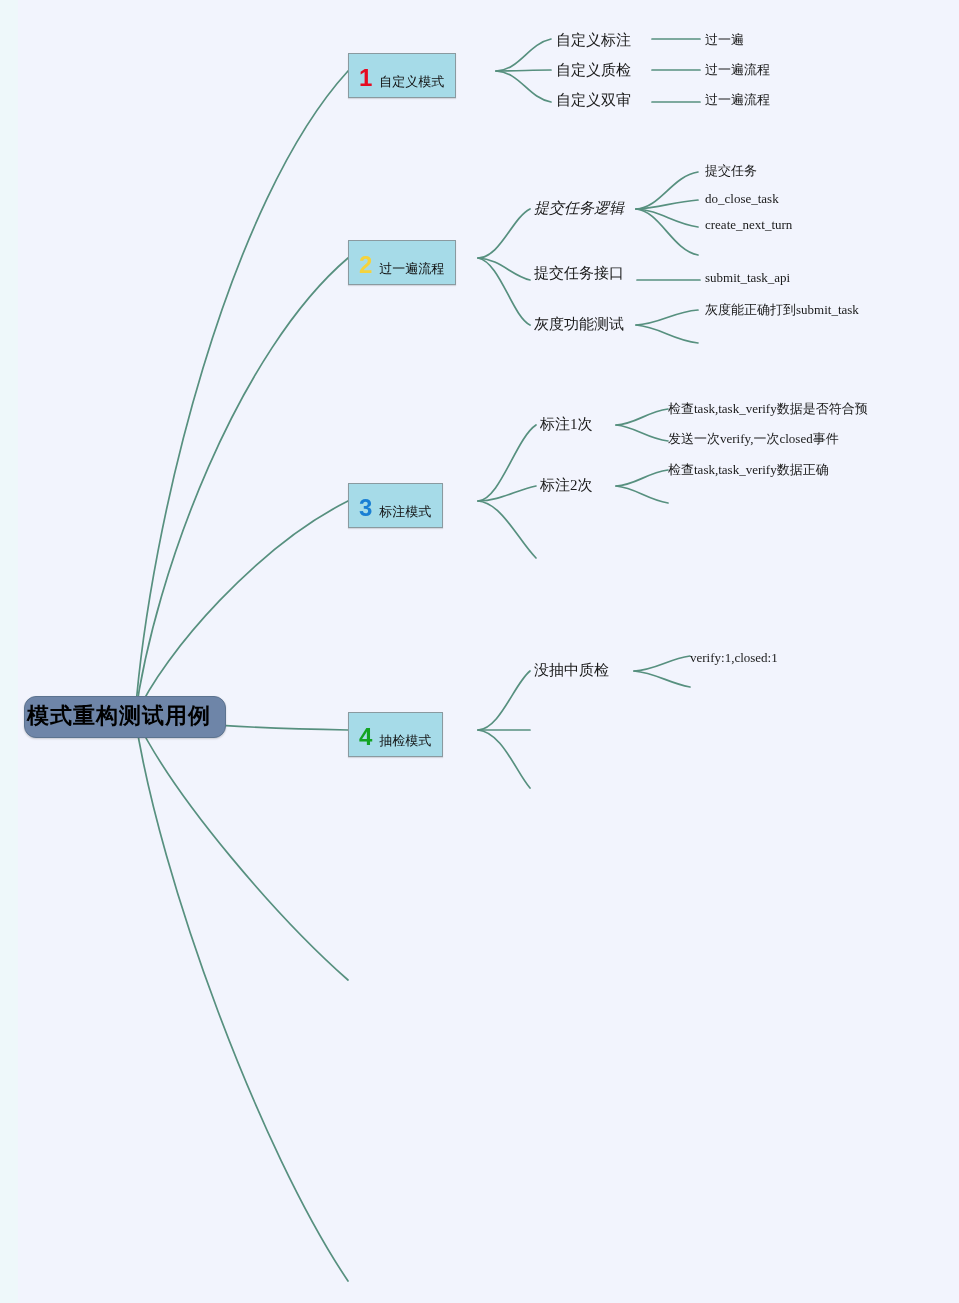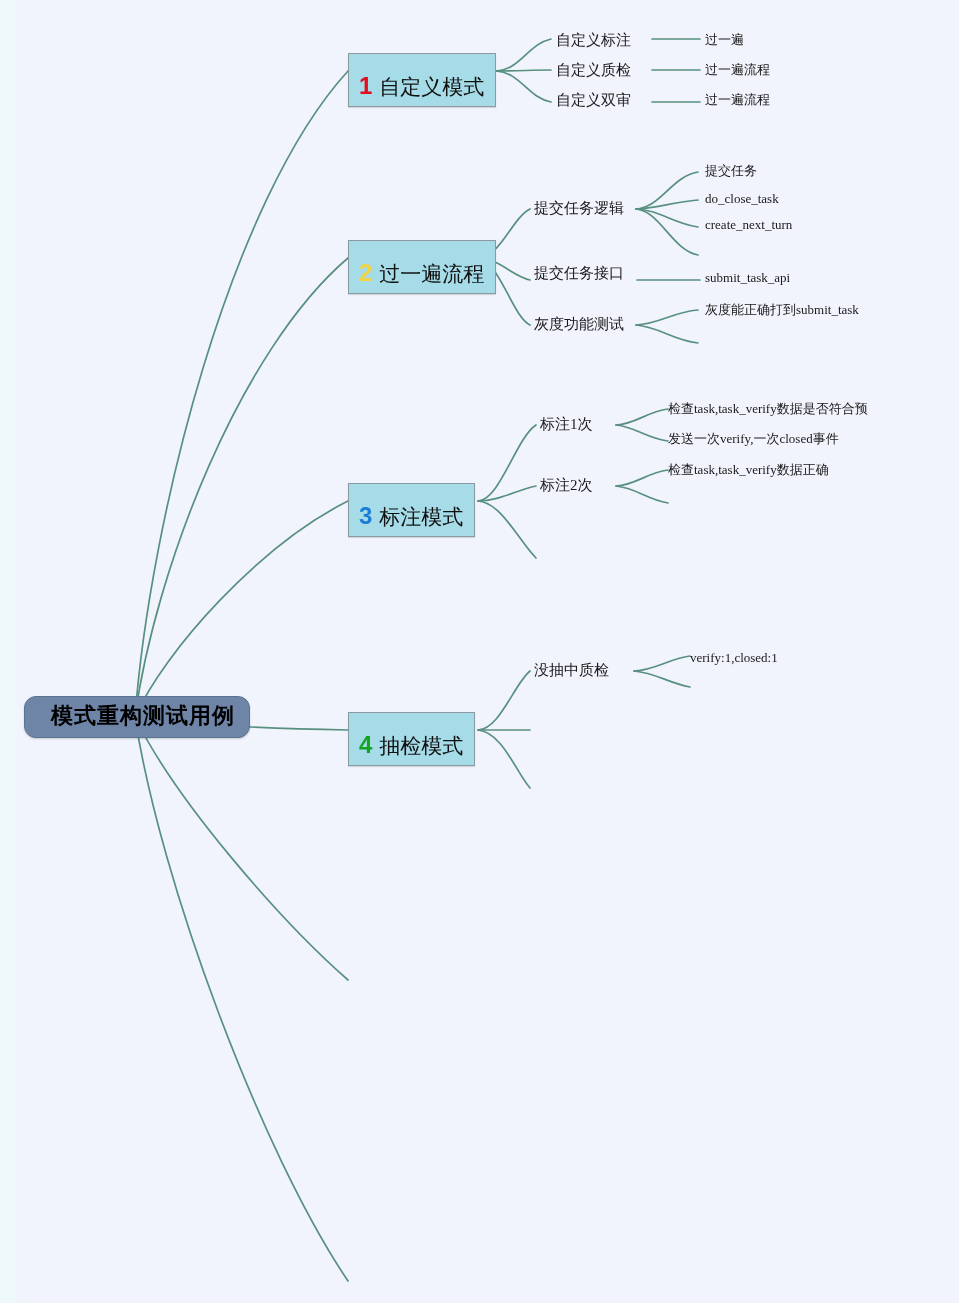--- a/index.html
+++ b/index.html
@@ -22,21 +22,21 @@
   .node { position: absolute; white-space: nowrap; }
 
   .root-node {
     background: #6e85a8;
     border: 1px solid #5c738f;
     border-radius: 12px;
     color: #000;
     font-weight: bold;
     font-size: 22px;
     letter-spacing: 1px;
-    padding: 7px 14px 9px 26px;
+    padding: 7px 14px 9px 2px;
     line-height: 1.1;
     box-shadow: 0 1px 2px rgba(0,0,0,0.18);
   }
 
   .branch-node {
     background: #a6dbe8;
     border: 1px solid #8a9aa0;
     color: #111;
     font-size: 19px;
     padding: 5px 11px 7px 10px;
@@ -44,21 +44,21 @@
     display: flex;
     align-items: baseline;
     gap: 7px;
     box-shadow: 0 1px 1px rgba(0,0,0,0.12);
   }
   .branch-num {
     font-weight: bold;
     font-size: 24px;
     line-height: 1;
   }
-  .branch-label { font-size: 21px; margin-top: 16px; }
+  .branch-label { font-size: 13px; margin-top: 16px; }
 
   .leaf {
     position: absolute;
     white-space: nowrap;
     color: #1a1a1a;
     font-size: 15px;
     font-family: "Liberation Serif", "DejaVu Serif", serif;
   }
   .leaf.sub { font-size: 13px; }
 </style>
@@ -129,21 +129,21 @@
   <div class="leaf" style="left:556px; top:61px;">自定义质检</div>
   <div class="leaf" style="left:556px; top:91px;">自定义双审</div>
   <div class="leaf sub" style="left:705px; top:31px;">过一遍</div>
   <div class="leaf sub" style="left:705px; top:61px;">过一遍流程</div>
   <div class="leaf sub" style="left:705px; top:91px;">过一遍流程</div>
 
   <div class="node branch-node" style="left:348px; top:240px;">
     <span class="branch-num" style="color:#f5d33c">2</span>
     <span class="branch-label">过一遍流程</span>
   </div>
-  <div class="leaf" style="left:534px; top:199px;">提交任务逻辑</div>
+  <div class="leaf" style="left:534px; top:199px;font-style:italic;">提交任务逻辑</div>
   <div class="leaf" style="left:534px; top:264px;">提交任务接口</div>
   <div class="leaf" style="left:534px; top:315px;">灰度功能测试</div>
   <div class="leaf sub" style="left:705px; top:162px;">提交任务</div>
   <div class="leaf sub" style="left:705px; top:191px;">do_close_task</div>
   <div class="leaf sub" style="left:705px; top:217px;">create_next_turn</div>
   <div class="leaf sub" style="left:705px; top:270px;">submit_task_api</div>
   <div class="leaf sub" style="left:705px; top:301px;">灰度能正确打到submit_task</div>
 
   <div class="node branch-node" style="left:348px; top:483px;">
     <span class="branch-num" style="color:#1a7fd4">3</span>

